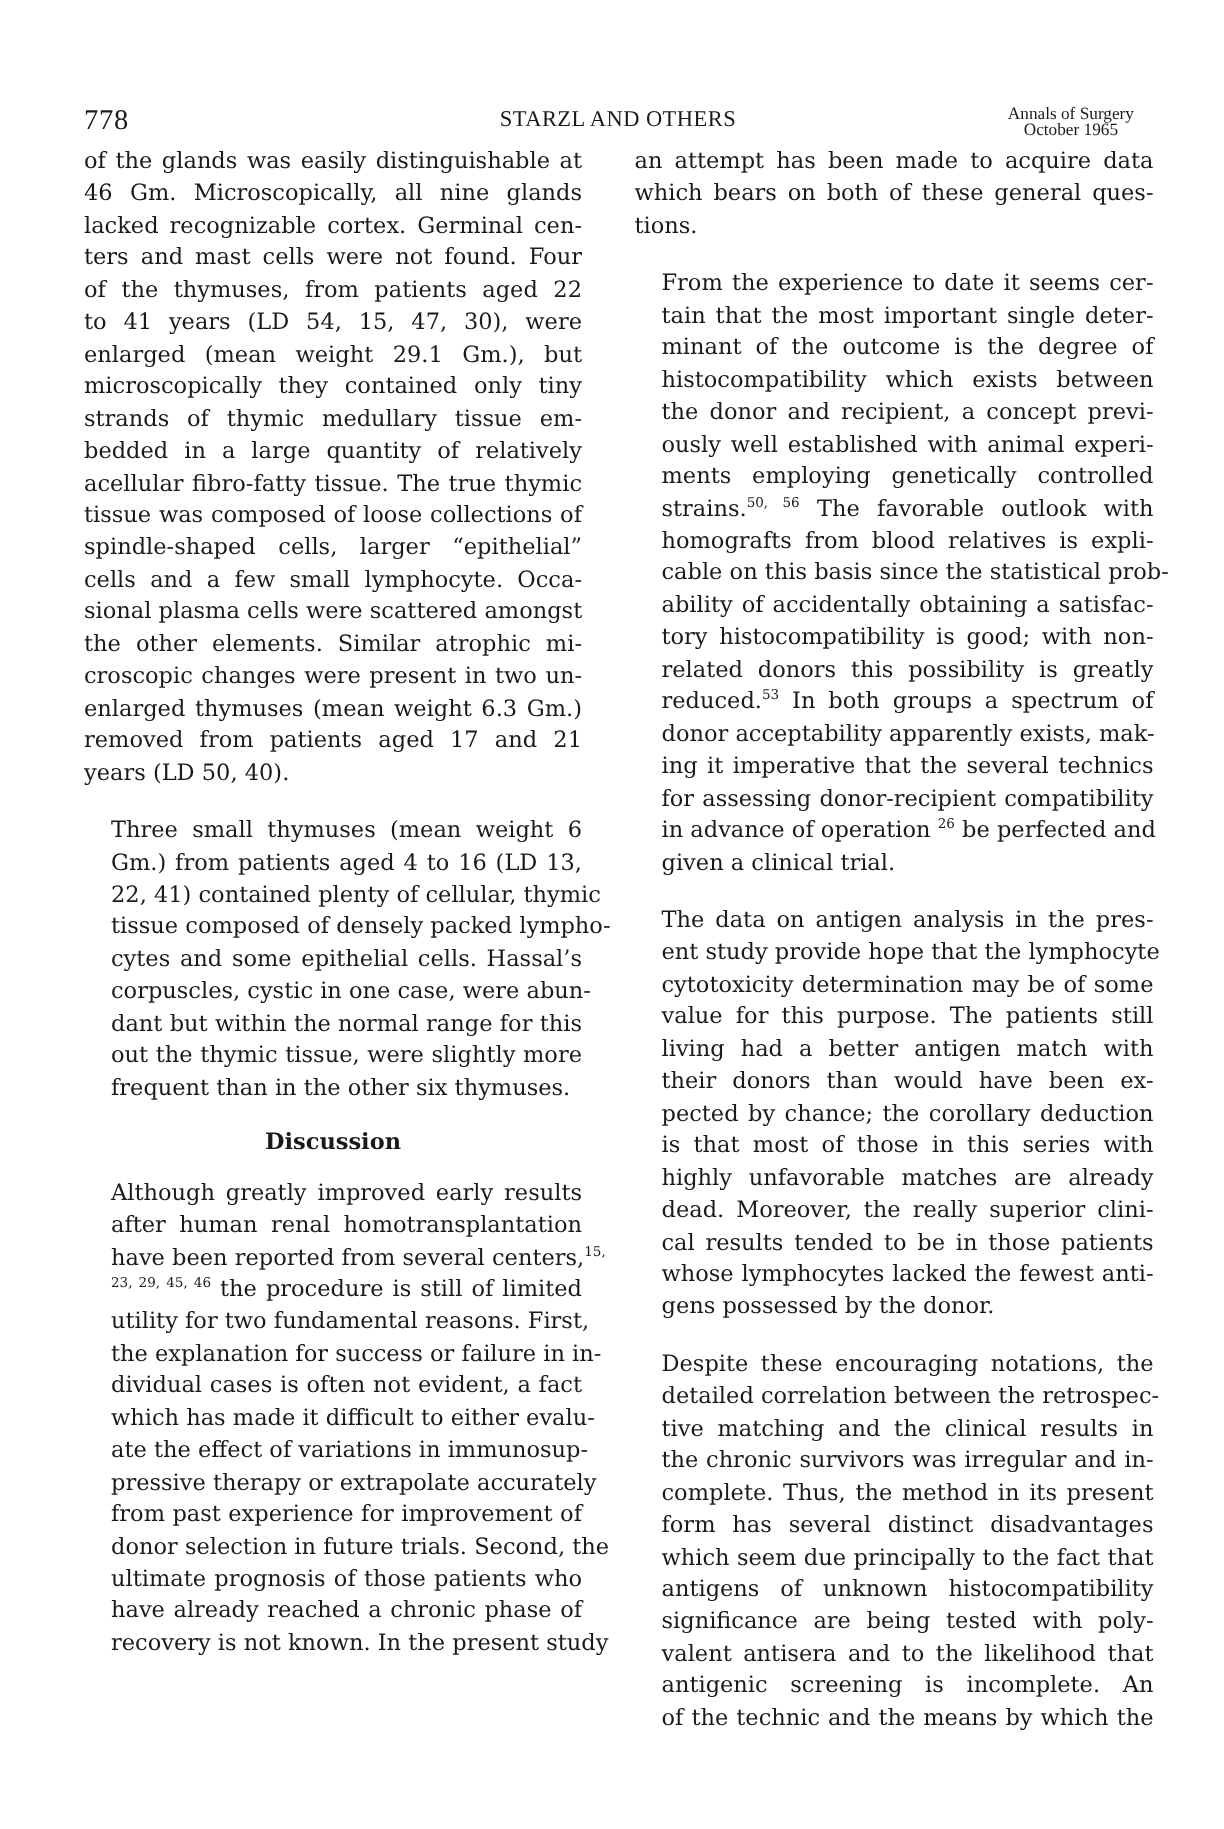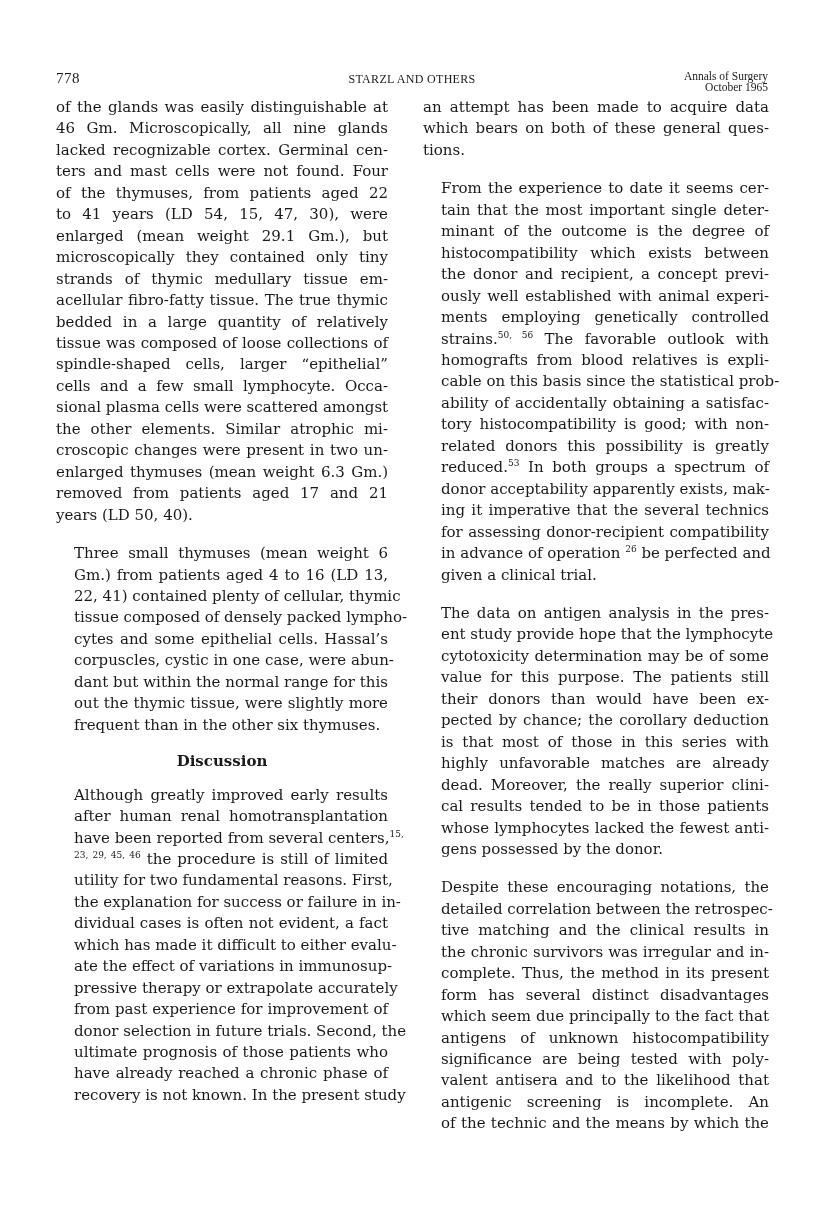--- a/index.html
+++ b/index.html
@@ -1,20 +1,20 @@
 <!DOCTYPE html>
 <html><head>
   <meta charset="utf-8">
   <style>
     html, body { margin: 0; padding: 0; background: #ffffff; }
     body { width: 816px; height: 1219px; position: relative; overflow: hidden; color: #1a1a1a; }
     .header { position: absolute; top: 70px; left: 56px; width: 712px; height: 34px; }
-    .page-number { position: absolute; left: 0; top: 0; font-family: "Liberation Serif", serif; font-size: 15px; letter-spacing: 0.5px; }
-    .running-head { position: absolute; left: 0; width: 712px; top: 2px; text-align: center; font-family: "Liberation Serif", serif; font-size: 12px; letter-spacing: 0.3px; }
-    .journal { position: absolute; right: 0; top: 1px; text-align: right; font-family: "Liberation Serif", serif; font-size: 11.5px; line-height: 11px; }
+    .page-number { position: absolute; left: 0; top: 0; font-family: "Liberation Serif", serif; font-size: 19px; letter-spacing: 0.5px; }
+    .running-head { position: absolute; left: 0; width: 712px; top: 2px; text-align: center; font-family: "Liberation Serif", serif; font-size: 15px; letter-spacing: 0.3px; }
+    .journal { position: absolute; right: 12px; top: 1px; text-align: center; font-family: "Liberation Serif", serif; font-size: 11.5px; line-height: 11px; }
     .col { position: absolute; top: 97px; font-family: "DejaVu Serif", serif; font-size: 15px; line-height: 21.45px; text-align: justify; hyphens: manual; }
     .col.left { left: 56px; width: 332px; }
     .col.right { left: 423px; width: 346px; }
     .col p { margin: 0; }
     .col p.indent { text-indent: 18px; }
     .col p + p { margin-top: 17px; }
     .line { display: block; text-align: justify; text-align-last: justify; white-space: nowrap; overflow: visible; }
     .line.last { text-align-last: left; }
     .heading { text-align: center; margin: 15px 0 12px 0; font-size: 15px; font-weight: bold; }
     sup { font-size: 9px; line-height: 0; vertical-align: 6px; }
@@ -35,22 +35,22 @@
   <p>
       <span class="line">of the glands was easily distinguishable at</span>
       <span class="line">46 Gm. Microscopically, all nine glands</span>
       <span class="line">lacked recognizable cortex. Germinal cen-</span>
       <span class="line">ters and mast cells were not found. Four</span>
       <span class="line">of the thymuses, from patients aged 22</span>
       <span class="line">to 41 years (LD 54, 15, 47, 30), were</span>
       <span class="line">enlarged (mean weight 29.1 Gm.), but</span>
       <span class="line">microscopically they contained only tiny</span>
       <span class="line">strands of thymic medullary tissue em-</span>
+      <span class="line">bedded in a large quantity of relatively</span>
       <span class="line">acellular fibro-fatty tissue. The true thymic</span>
-      <span class="line">bedded in a large quantity of relatively</span>
       <span class="line">tissue was composed of loose collections of</span>
       <span class="line">spindle-shaped cells, larger “epithelial”</span>
       <span class="line">cells and a few small lymphocyte. Occa-</span>
       <span class="line">sional plasma cells were scattered amongst</span>
       <span class="line">the other elements. Similar atrophic mi-</span>
       <span class="line">croscopic changes were present in two un-</span>
       <span class="line">enlarged thymuses (mean weight 6.3 Gm.)</span>
       <span class="line">removed from patients aged 17 and 21</span>
       <span class="line last">years (LD 50, 40).</span>
     </p>
@@ -88,20 +88,21 @@
     <span class="line"><span>reduced.</span><sup>53</sup><span> In both groups a spectrum of</span></span>
     <span><span class="line">donor acceptability apparently exists, mak-</span><span class="line">ing it imperative that the several technics</span><span class="line">for assessing donor-recipient compatibility</span></span>
     <span class="line"><span>in advance of operation </span><sup>26</sup><span> be perfected and</span></span>
     <span class="line last">given a clinical trial.</span>
   </p>
   <p class="indent">
       <span class="line">The data on antigen analysis in the pres-</span>
       <span class="line">ent study provide hope that the lymphocyte</span>
       <span class="line">cytotoxicity determination may be of some</span>
       <span class="line">value for this purpose. The patients still</span>
+      <span class="line">living had a better antigen match with</span>
       <span class="line">their donors than would have been ex-</span>
       <span class="line">pected by chance; the corollary deduction</span>
       <span class="line">is that most of those in this series with</span>
       <span class="line">highly unfavorable matches are already</span>
       <span class="line">dead. Moreover, the really superior clini-</span>
       <span class="line">cal results tended to be in those patients</span>
       <span class="line">whose lymphocytes lacked the fewest anti-</span>
       <span class="line last">gens possessed by the donor.</span>
     </p>
   <p class="indent">

